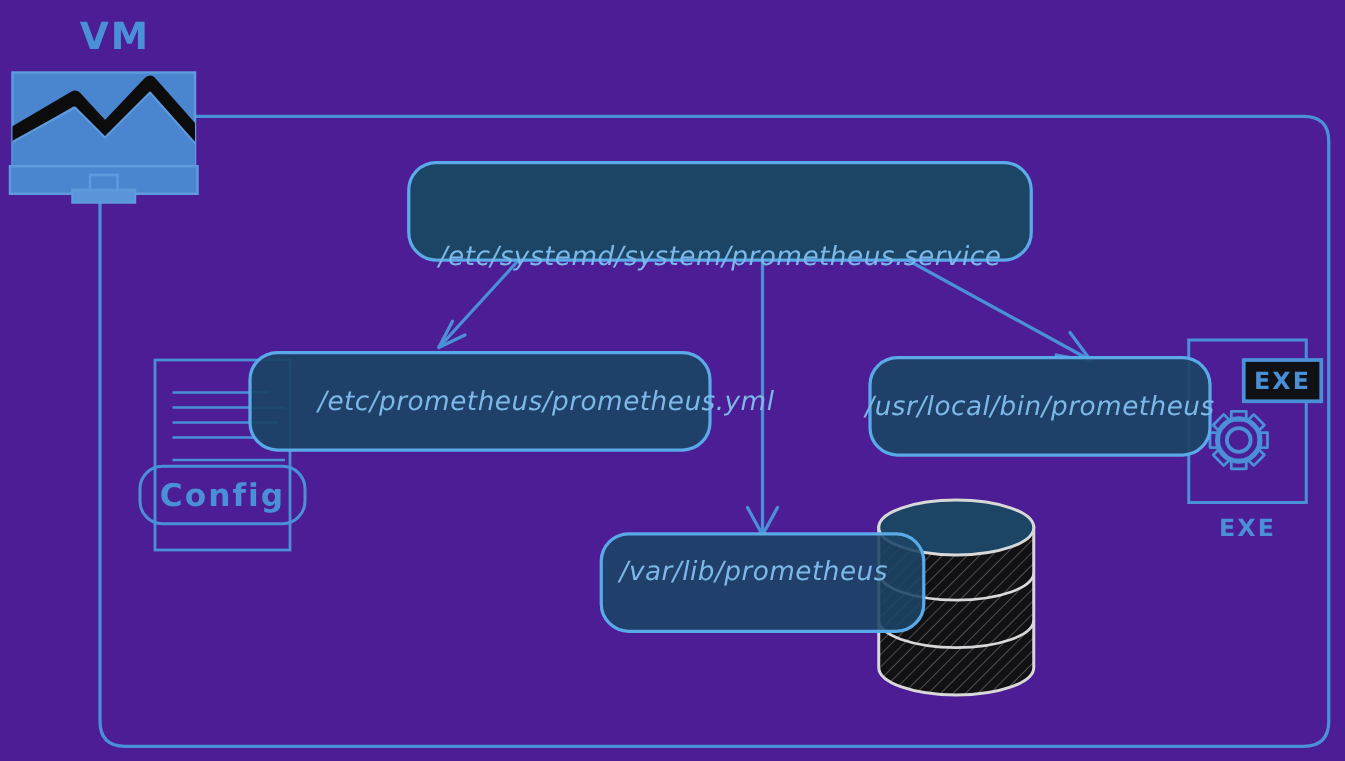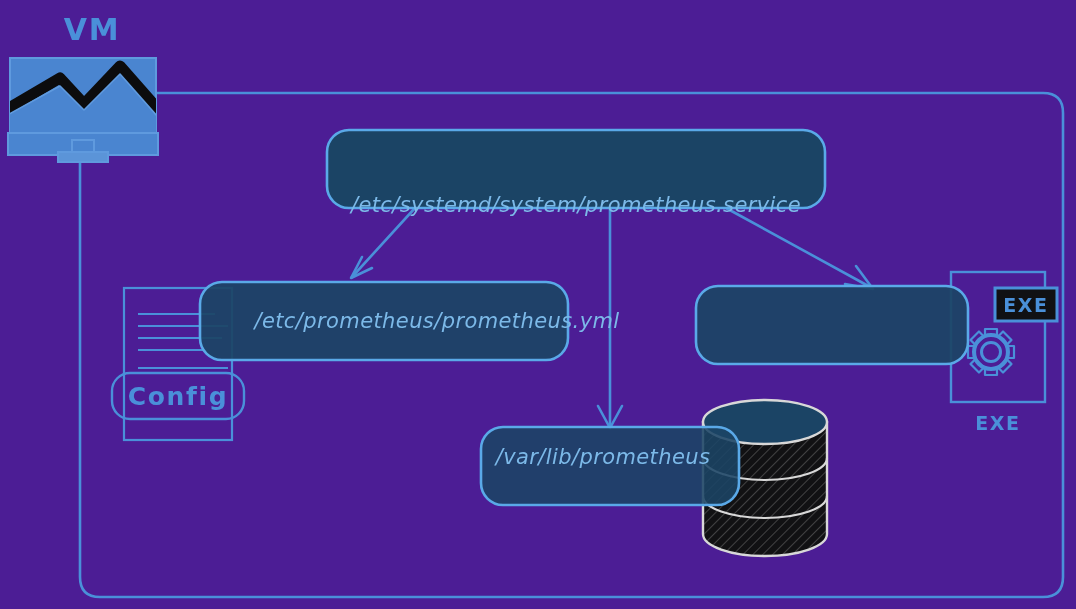--- a/index.html
+++ b/index.html
@@ -153,20 +153,23 @@
               font-size:30px;color:#4a90d9;" class="label-text">VM</div>
 
   <div style="position:absolute;left:327px;top:130px;width:498px;height:78px;
               display:flex;align-items:center;justify-content:center;
               font-size:21px;color:#7cb9e8;margin-top:36px;" class="node-text">/etc/systemd/system/prometheus.service</div>
 
   <div style="position:absolute;left:210px;top:282px;width:358px;height:78px;
               display:flex;align-items:center;justify-content:center;
               font-size:21px;color:#7cb9e8;margin-left:48px;" class="node-text">/etc/prometheus/prometheus.yml</div>
 
+  <div style="position:absolute;left:700px;top:286px;width:264px;height:78px;
+              display:flex;align-items:center;justify-content:center;
+              font-size:21px;color:#7cb9e8;" class="node-text">/usr/local/bin/prometheus</div>
 
   <div style="position:absolute;left:481px;top:427px;width:244px;height:60px;
               display:flex;align-items:center;justify-content:center;
               font-size:21px;color:#7cb9e8;" class="node-text">/var/lib/prometheus</div>
 
   <div style="position:absolute;left:112px;top:373px;width:132px;height:46px;
               display:flex;align-items:center;justify-content:center;
               font-size:25px;color:#4a90d9;border-radius:20px;" class="label-text">Config</div>
 
   <div style="position:absolute;left:995px;top:288px;width:62px;height:33px;

